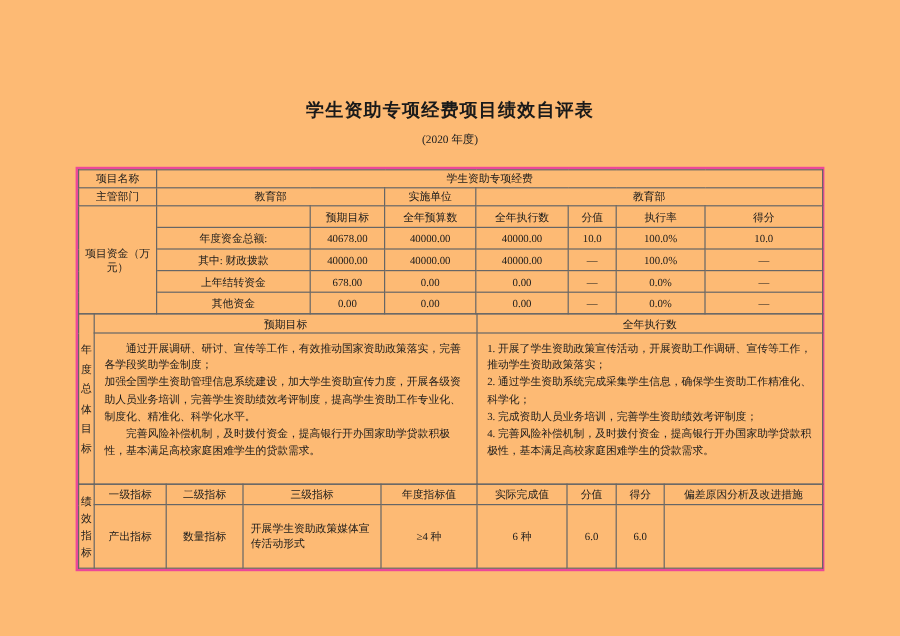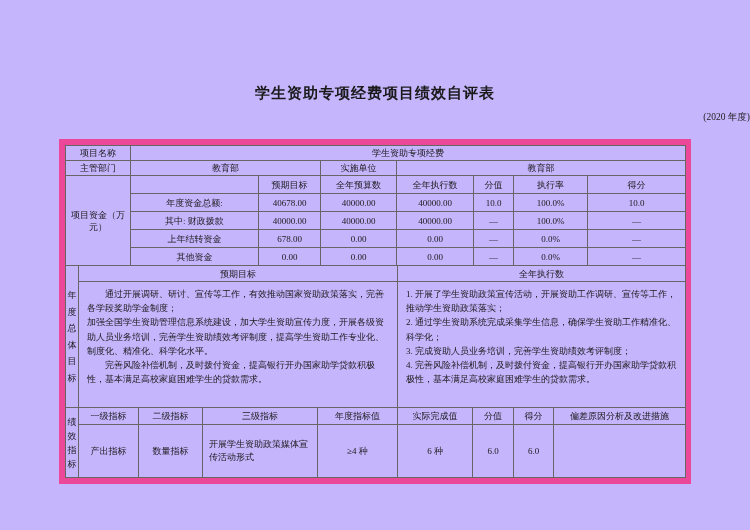--- a/index.html
+++ b/index.html
@@ -3,29 +3,29 @@
 <meta charset="utf-8">
 <style>
   html,body{margin:0;padding:0;}
   body{
     width:750px;height:530px;
     background:#ffffff;
     font-family:"Liberation Serif","DejaVu Serif",serif;
     color:#1a1a1a;
     -webkit-font-smoothing:antialiased;
   }
-  .canvas{width:750px;height:530px;box-sizing:border-box;padding-top:84px;background:#c4b5fd;}
+  .canvas{width:750px;height:530px;box-sizing:border-box;padding-top:84px;background:#fdba74;}
   .doc-title{
     text-align:center;font-size:15px;font-weight:bold;line-height:18px;letter-spacing:1px;
   }
   .doc-subtitle{
-    text-align:right;font-size:9.5px;line-height:12px;margin-top:9px;color:#222;
+    text-align:center;font-size:9.5px;line-height:12px;margin-top:9px;color:#222;
   }
   .tbl-wrap{
-    width:620px;margin:16px auto 0 auto;border:6px solid #ec4899;
+    width:620px;margin:16px auto 0 auto;border:2px solid #ec4899;
   }
   table{
     border-collapse:collapse;table-layout:fixed;width:620px;
     font-size:9px;color:#1a1a1a;
   }
   .t2,.t3{margin-top:-1px;}
   td{
     border:1px solid #666;
     text-align:center;vertical-align:middle;
     padding:1px 3px;overflow:hidden;

